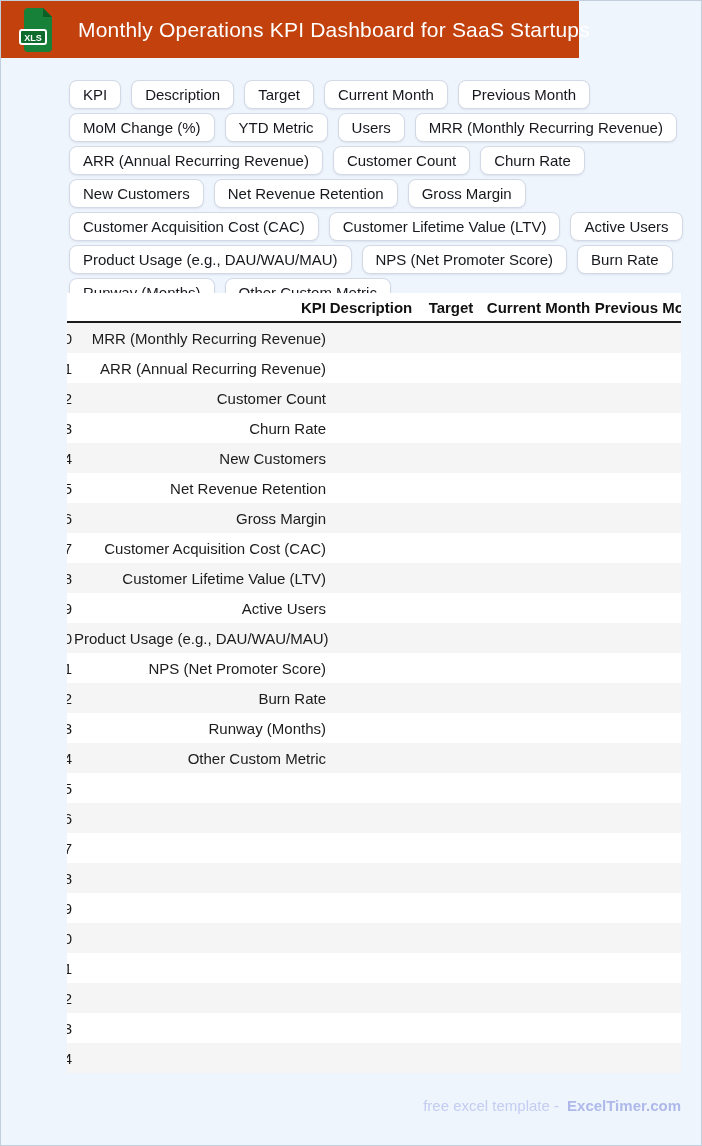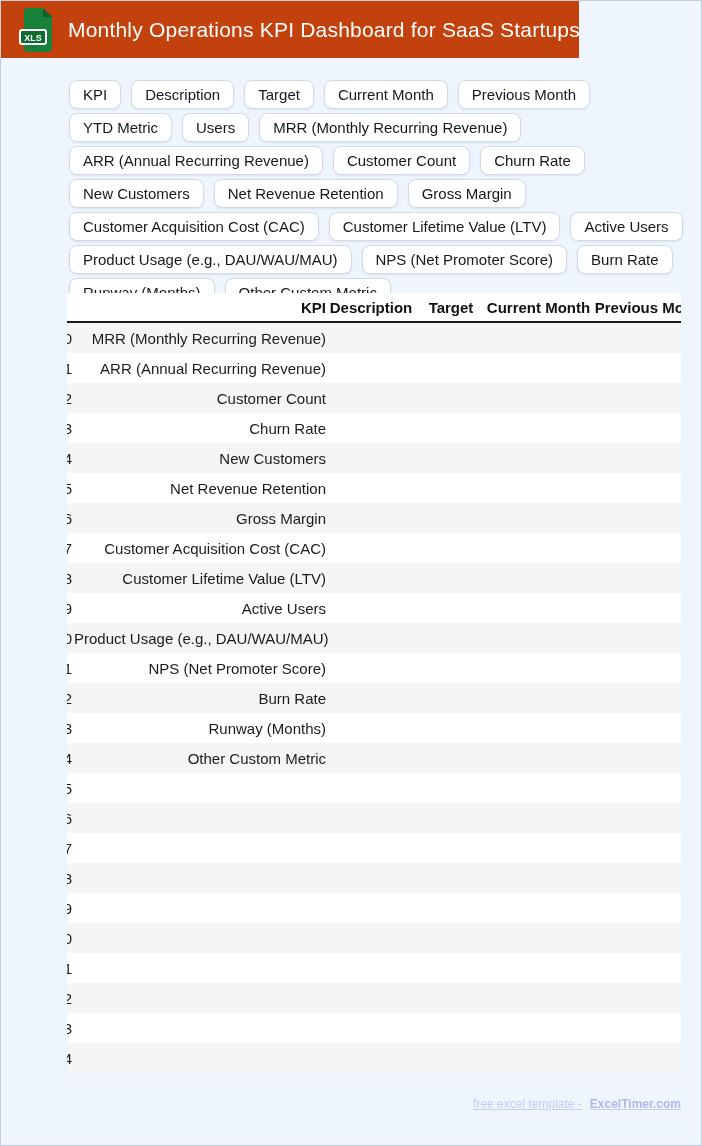--- a/index.html
+++ b/index.html
@@ -16,21 +16,21 @@
     position:absolute;left:0;top:0;
     width:578px;height:57px;
     background:#c2410c;
     display:flex;align-items:center;
   }
   .xls-icon{margin-left:17px;flex:0 0 auto;}
   .page-title{
     color:#ffffff;
     font-size:21px;
     font-weight:500;
-    margin-left:10px;
+    margin-left:20px;
     white-space:nowrap;
     letter-spacing:.2px;
   }
   .chips{
     position:absolute;left:68px;top:79px;width:614px;
     display:flex;flex-wrap:wrap;
     column-gap:10px;row-gap:4px;
     align-content:flex-start;
   }
   .chip{
@@ -77,24 +77,23 @@
     font-size:15px;color:#1b1b1b;
     white-space:nowrap;
   }
   table.kpi td.num{text-align:right;padding-right:2px;}
   table.kpi td.kpi-col{text-align:right;}
   table.kpi tbody tr:nth-child(odd){background:#f5f5f5;}
   table.kpi tbody tr:nth-child(even){background:#ffffff;}
   .footer{
     position:absolute;
     right:20px;top:1096px;
-    font-size:12px;
+    font-size:15px;
     color:#c3cdf1;
     white-space:nowrap;
-    text-decoration:underline;
   }
   .footer .brand{
     font-weight:bold;
     color:#aeb9ea;
     margin-left:8px;
     cursor:pointer;
   }
 </style>
 </head>
 <body>
@@ -108,20 +107,21 @@
   </svg>
   <div class="page-title">Monthly Operations KPI Dashboard for SaaS Startups</div>
 </div>
 
 <div class="chips" id="chips">
     <span class="chip">KPI</span>
     <span class="chip">Description</span>
     <span class="chip">Target</span>
     <span class="chip">Current Month</span>
     <span class="chip">Previous Month</span>
+    <span class="chip">MoM Change (%)</span>
     <span class="chip">YTD Metric</span>
     <span class="chip">Users</span>
     <span class="chip">MRR (Monthly Recurring Revenue)</span>
     <span class="chip">ARR (Annual Recurring Revenue)</span>
     <span class="chip">Customer Count</span>
     <span class="chip">Churn Rate</span>
     <span class="chip">New Customers</span>
     <span class="chip">Net Revenue Retention</span>
     <span class="chip">Gross Margin</span>
     <span class="chip">Customer Acquisition Cost (CAC)</span>

